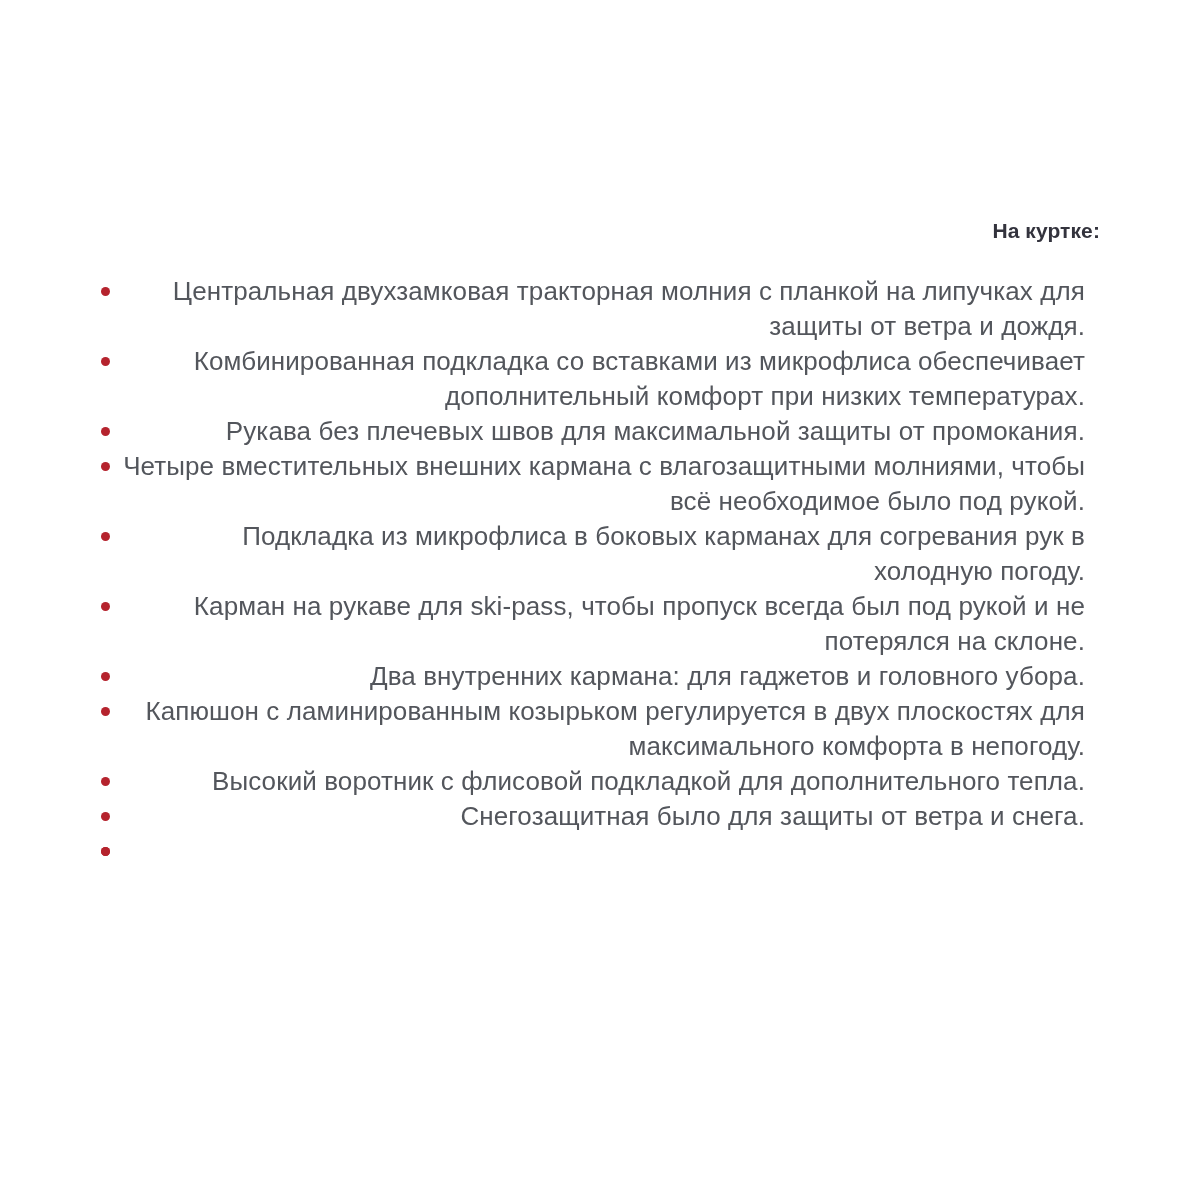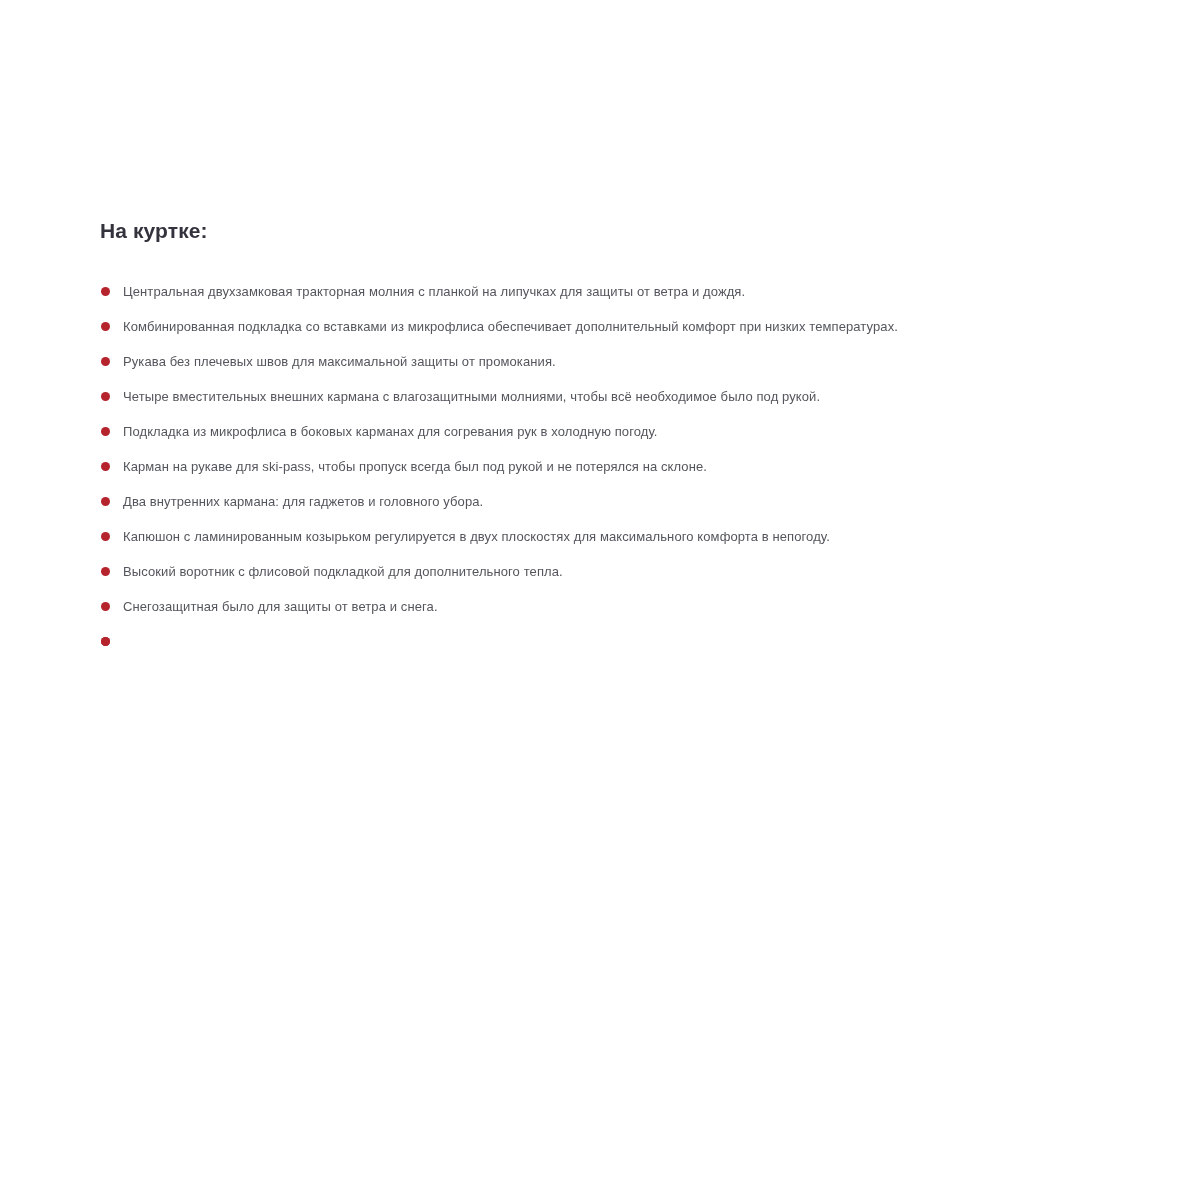--- a/index.html
+++ b/index.html
@@ -15,20 +15,21 @@
     height: 1200px;
     background: var(--page-bg);
     font-family: "Liberation Sans", "DejaVu Sans", sans-serif;
   }
   .page {
     position: relative;
     width: 1200px;
     height: 1200px;
     background: var(--page-bg);
     overflow: hidden;
+    text-align: right;
   }
   .content {
     position: absolute;
     left: 100px;
     top: 218px;
     width: 1000px;
   }
   .section-heading {
     font-size: 21px;
     font-weight: 700;
@@ -37,21 +38,21 @@
     margin-bottom: 31px;
     letter-spacing: 0.1px;
   }
   .feature-list {
     list-style: none;
     width: 985px;
   }
   .feature-item {
     position: relative;
     padding-left: 23px;
-    font-size: 13px;
+    font-size: 26px;
     line-height: 35px;
     color: var(--body-color);
     letter-spacing: 0.1px;
   }
   .bullet {
     position: absolute;
     left: 1px;
     top: 13px;
     width: 9px;
     height: 9px;

